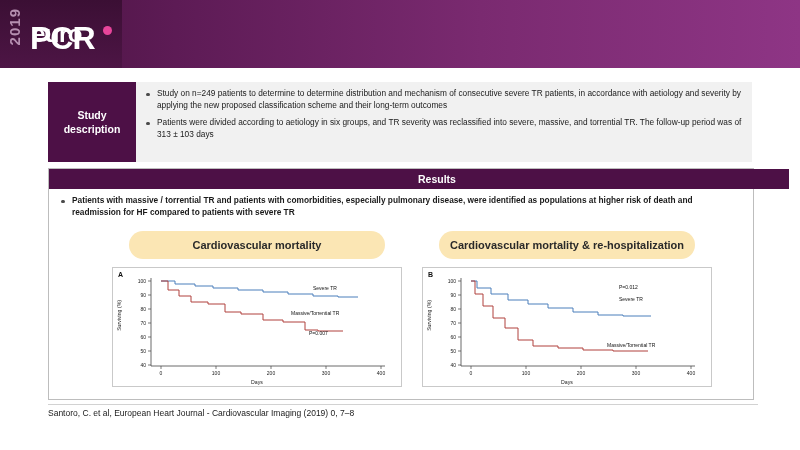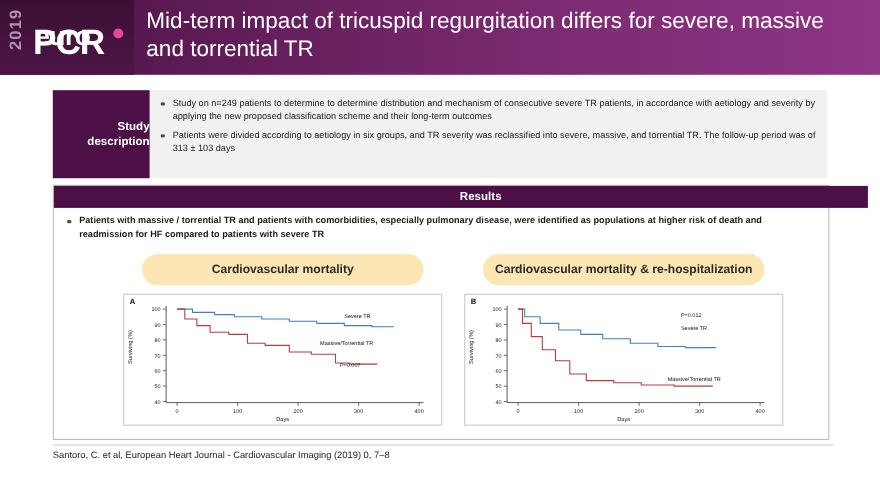--- a/index.html
+++ b/index.html
@@ -44,21 +44,21 @@
   }
   
   .studybox{
     position:absolute;left:48px;top:82px;width:704px;height:80px;
     background:#f1f1f1;
     border:0;
   }
   .studylabel{
     position:absolute;left:0;top:0;width:88px;height:80px;
     background:#4d1046;color:#fff;
-    display:flex;align-items:center;justify-content:center;text-align:right;
+    display:flex;align-items:center;justify-content:center;text-align:center;
     font-size:10.5px;font-weight:bold;line-height:14px;
   }
   .studybody{
     position:absolute;left:96px;top:6px;width:600px;
   }
   ul.bullets{margin:0;padding:0;list-style:none;}
   ul.bullets li{
     position:relative;padding-left:13px;margin-bottom:6px;
     font-size:8.3px;line-height:11.5px;color:#1a1a1a;
   }
@@ -123,21 +123,20 @@
 </head>
 <body>
 
 <div class="header">
   <div class="logo-block">
     <div class="logo-year">2019</div>
     <div class="logo-euro">euro</div>
     <div class="logo-pcr">PCR</div>
     <div class="logo-dot"></div>
   </div>
-  <div class="title">Mid-term impact of tricuspid regurgitation differs for severe, massive and torrential TR</div>
 </div>
 
 <div class="studybox">
   <div class="studylabel">Study description</div>
   <div class="studybody">
     <ul class="bullets">
       <li>Study on n=249 patients to determine to determine distribution and mechanism of consecutive severe TR patients, in accordance with aetiology and severity by applying the new proposed classification scheme and their long-term outcomes</li>
       <li>Patients were divided according to aetiology in six groups, and TR severity was reclassified into severe, massive, and torrential TR. The follow-up period was of 313 ± 103 days</li>
     </ul>
   </div>

